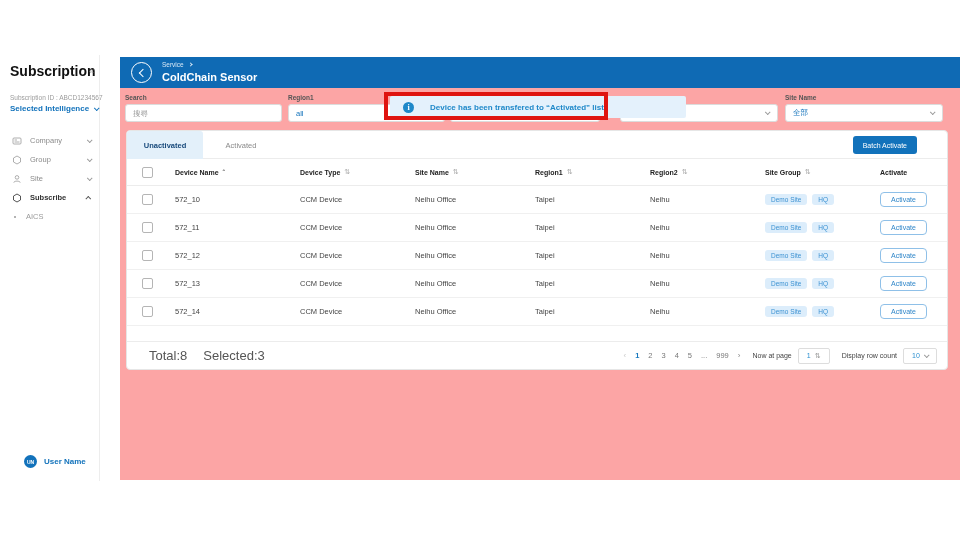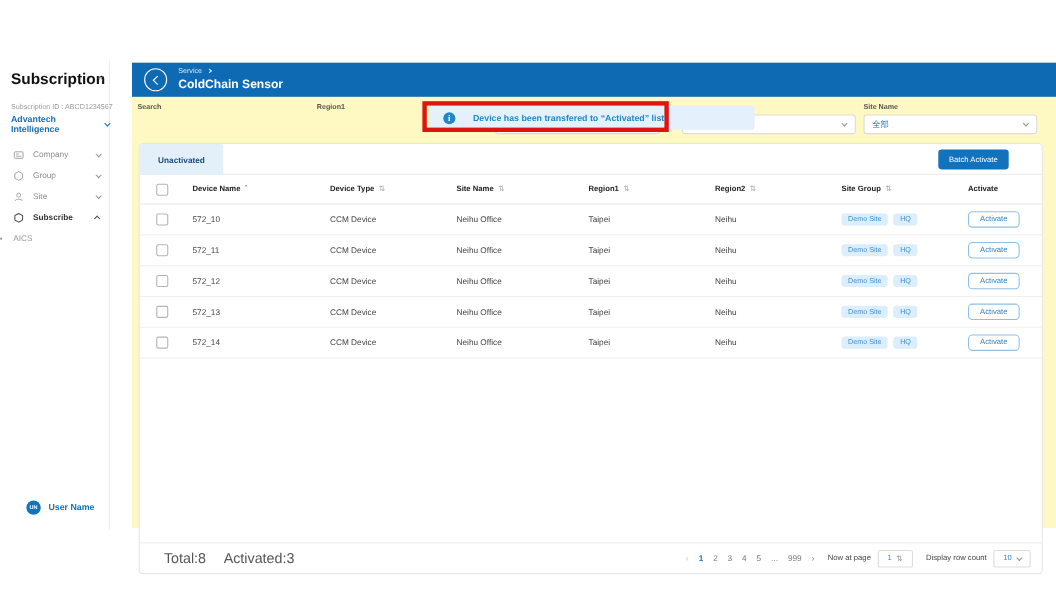--- a/index.html
+++ b/index.html
@@ -10,37 +10,37 @@
   .sidebar { position:absolute; left:0; top:55px; width:100px; height:426px; background:#fff; border-right:1px solid #ededed; }
   .sb-title { position:absolute; left:10px; top:8px; font-size:14px; font-weight:bold; color:#111; }
   .sb-collapse { position:absolute; right:5px; top:11px; font-size:9px; color:#9a9a9a; cursor:pointer; }
   .sb-subid { position:absolute; left:10px; top:39px; font-size:6.5px; color:#9c9c9c; white-space:nowrap; }
   .sb-tenant { position:absolute; left:10px; top:49px; font-size:8px; font-weight:bold; color:#1272bb; display:flex; align-items:center; gap:5px; cursor:pointer; }
   .sb-menu { position:absolute; left:0; top:76px; width:100%; }
   .sb-item { position:relative; height:19px; display:flex; align-items:center; padding:0 8px 0 12px; cursor:pointer; }
   .sb-item .lbl { font-size:7.5px; color:#8b8b8b; margin-left:8px; }
   .sb-item.active .lbl { color:#333; font-weight:bold; }
   .sb-item .spacer { flex:1; }
-  .sb-sub { position:relative; height:19px; display:flex; align-items:center; cursor:pointer; }
+  .sb-sub { position:relative; height:19px; display:flex; align-items:center; padding-left:14px; cursor:pointer; }
   .sb-sub .dot { width:2px; height:2px; border-radius:50%; background:#9a9a9a; }
   .sb-sub .lbl { font-size:7.5px; color:#9a9a9a; margin-left:10px; }
   .sb-user { position:absolute; left:12px; top:400px; display:flex; align-items:center; cursor:pointer;margin-left:12px; }
   .avatar { width:13px; height:13px; border-radius:50%; background:#1272bb; color:#fff; font-size:5px; font-weight:bold; display:flex; align-items:center; justify-content:center; }
   .sb-user .uname { font-size:8px; font-weight:bold; color:#1272bb; margin-left:7px; }
 
   
   .icn { width:10px; height:10px; display:inline-block; flex:0 0 10px; }
   .chev { display:inline-block; width:4px; height:4px; border-right:1px solid #9a9a9a; border-bottom:1px solid #9a9a9a; }
   .chev.down { transform:rotate(45deg) translateY(-1px); }
   .chev.up { transform:rotate(-135deg) translateY(-1px); }
   .chev.blue { border-color:#1272bb; }
   .chev.dark { border-color:#555; }
 
   
-  .main { position:absolute; left:120px; top:57px; width:840px; height:423px; background:#fef9c3;text-decoration:underline; }
+  .main { position:absolute; left:120px; top:57px; width:840px; height:423px; background:#fca5a5;text-decoration:underline; }
 
   
   .appbar { position:absolute; left:0; top:0; width:840px; height:31px; background:#0f6ab4; display:flex; align-items:center; }
   .back-btn { position:absolute; left:11px; top:5px; width:21px; height:21px; border:1.5px solid #ffffff; border-radius:50%; display:flex; align-items:center; justify-content:center; cursor:pointer; }
   .chev-left { width:6px; height:6px; border-left:1.5px solid #fff; border-bottom:1.5px solid #fff; transform:rotate(45deg); margin-left:2px; }
   .bar-text { position:absolute; left:42px; top:4px; }
   .crumb-row { display:flex; align-items:center; gap:5px; }
   .crumb { font-size:6.5px; color:#d7e8f6; }
   .crumb-sep { width:3px; height:3px; border-right:1px solid #d7e8f6; border-top:1px solid #d7e8f6; transform:rotate(45deg); }
   .bar-title { font-size:11px; font-weight:bold; color:#fff; margin-top:3px; }
@@ -53,21 +53,21 @@
   .f-input { position:absolute; top:47px; height:18px; background:#fff; border:1px solid #dcdcdc; border-radius:3px; font-size:7.5px; color:#333; padding:0 7px; font-family:"Liberation Sans", sans-serif; }
   .f-input::placeholder { color:#999; }
 
   
   .toast { position:absolute; left:270px; top:39px; width:296px; height:22px; background:#e4f1fc; border-radius:2px; display:flex; align-items:center; padding-left:13px; z-index:5; }
   .info-icon { width:11px; height:11px; border-radius:50%; background:#1e88c9; color:#fff; font-size:8px; font-weight:bold; font-family:"Liberation Serif", serif; display:flex; align-items:center; justify-content:center; flex:0 0 11px; }
   .toast-msg { font-size:8px; font-weight:bold; color:#1e88c9; margin-left:16px; white-space:nowrap; }
   .redbox { position:absolute; left:264px; top:35px; width:224px; height:28px; border:4px solid #df1410; z-index:6; }
 
   
-  .container { position:absolute; left:6px; top:73px; width:822px; height:392px; border:1px solid #e6e6e6; border-radius:4px; background:#fff; display:flex; flex-direction:column; }
+  .container { position:absolute; left:6px; top:73px; width:822px; height:240px; border:1px solid #e6e6e6; border-radius:4px; background:#fff; display:flex; flex-direction:column; }
 
   
   .tabs-row { position:relative; height:28px; border-bottom:1px solid #ececec; display:flex; }
   .tab { width:76px; height:28px; display:flex; align-items:center; justify-content:center; font-size:7.5px; color:#8a8a8a; cursor:pointer; }
   .tab.active { background:#e3f0fa; color:#17497b; font-weight:bold; border-radius:3px 3px 0 0; }
   .batch-btn { position:absolute; right:30px; top:5px; height:18px; background:#1272bb; color:#fff; border:none; border-radius:3px; font-size:7px; padding:0 10px; font-family:"Liberation Sans", sans-serif; cursor:pointer; }
 
   
   .grid-row { display:grid; grid-template-columns:40px 125px 115px 120px 115px 115px 115px 77px; align-items:center; }
   .thead { height:27px; border-bottom:1px solid #ececec; }
@@ -101,21 +101,21 @@
 </head>
 <body>
 
 <div class="canvas">
 
   <aside class="sidebar">
     <div class="sb-title">Subscription</div>
     <div class="sb-collapse">«</div>
     <div class="sb-subid">Subscription ID : ABCD1234567</div>
     <div class="sb-tenant">
-      <span>Advantech Intelligence</span>
+      <span>Selected Intelligence</span>
       <span class="chev down blue"></span>
     </div>
 
     <div class="sb-menu">
       <div class="sb-item">
         <svg class="icn" viewBox="0 0 10 10">
             <rect x="1" y="2" width="8" height="6" rx="1" fill="none" stroke="#9a9a9a" stroke-width="0.8"></rect>
             <line x1="2.5" y1="4" x2="5" y2="4" stroke="#9a9a9a" stroke-width="0.8"></line>
             <line x1="2.5" y1="6" x2="7.5" y2="6" stroke="#9a9a9a" stroke-width="0.8"></line>
           </svg>
@@ -169,22 +169,26 @@
       <div class="bar-text">
         <div class="crumb-row">
           <span class="crumb">Service</span>
           <span class="crumb-sep"></span>
         </div>
         <div class="bar-title">ColdChain Sensor</div>
       </div>
     </div>
 
     <div class="f-label" style="left:5px;">Search</div>
+    <input class="f-input" style="left: 5px; width: 157px;" placeholder="搜尋">
 
     <div class="f-label" style="left:168px;">Region1</div>
+    <div class="f-box" style="left:168px; width:157px;">
+      <span class="val">all</span>
+    </div>
 
     <div class="f-box" style="left:330px; width:150px;">
       <span class="val"></span>
     </div>
 
     <div class="f-box" style="left:500px; width:158px;">
       <span class="val">全部</span>
       <span class="chev down"></span>
     </div>
 
@@ -197,20 +201,21 @@
     <div class="toast">
       <span class="info-icon">i</span>
       <span class="toast-msg">Device has been transfered to “Activated” list</span>
     </div>
     <div class="redbox"></div>
 
     <div class="container">
 
       <div class="tabs-row">
         <div class="tab active">Unactivated</div>
+        <div class="tab">Activated</div>
         <button class="batch-btn">Batch Activate</button>
       </div>
 
       <div class="grid-row thead">
         <span class="cbcell">
             <span class="cb"></span>
           </span>
         <span class="th">
             <span>Device Name</span>
             <span class="sort asc">ˆ</span>
@@ -302,21 +307,21 @@
         <span class="td">Taipei</span>
         <span class="td">Neihu</span>
         <span class="td"><span class="badge">Demo Site</span><span class="badge">HQ</span></span>
         <span class="td"><button class="act-btn">Activate</button></span>
       </div>
 
       <div class="tspacer"></div>
 
       <div class="tfoot">
         <span class="tot">Total:8</span>
-        <span class="tot">Activated:3</span>
+        <span class="tot">Selected:3</span>
         <div class="foot-right">
           <div class="pager">
             <span class="pg-arrow">‹</span>
             <span class="pg active">1</span>
             <span class="pg">2</span>
             <span class="pg">3</span>
             <span class="pg">4</span>
             <span class="pg">5</span>
             <span class="pg">...</span>
             <span class="pg">999</span>

